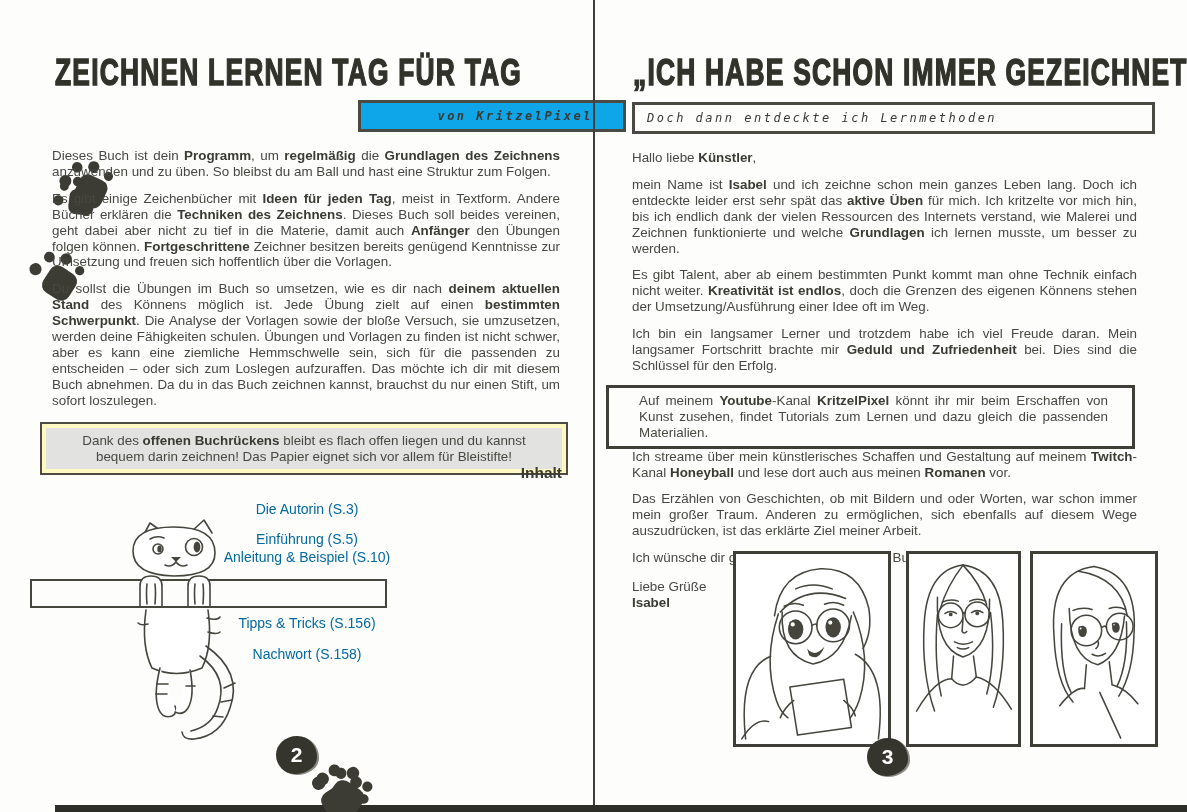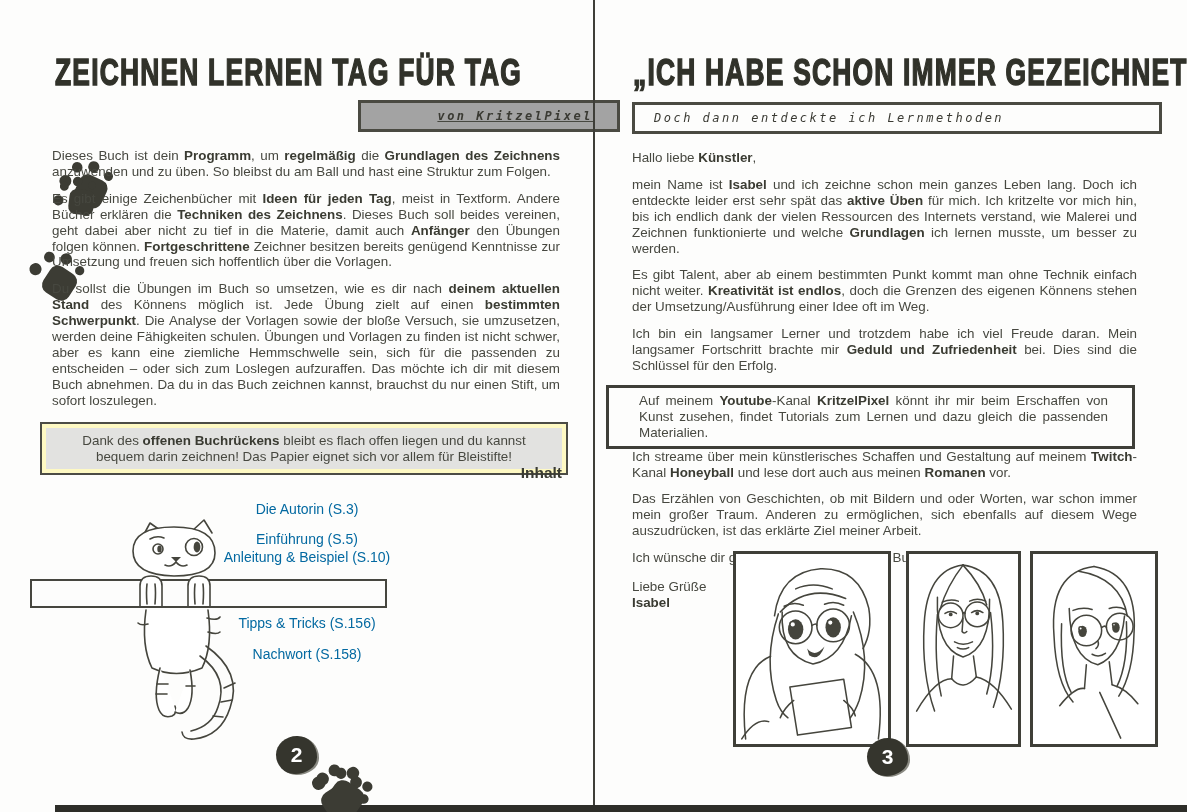--- a/index.html
+++ b/index.html
@@ -17,26 +17,26 @@
     display:inline-block;font-weight:bold;color:#31322a;
     -webkit-text-stroke:1.3px #31322a;letter-spacing:1.5px;white-space:nowrap;
     transform:scale(0.80,1.10);transform-origin:left top;font-size:33px;
   }
   .h-left{position:absolute;left:55px;top:52px;margin:0;}
   .h-right{position:absolute;left:633px;top:52px;margin:0;}
 
   .byline-box{
     position:absolute;left:358px;top:100px;width:232px;height:26px;
     border:3px solid #4a4a42;display:flex;align-items:center;justify-content:flex-end;
-    padding-right:24px;box-sizing:content-box;background:#a3a3a3;text-decoration:underline;
+    padding-right:30px;box-sizing:content-box;background:#0ea5e9;
   }
   .subtitle-box{
     position:absolute;left:632px;top:102px;width:505px;height:26px;
     border:3px solid #4a4a42;display:flex;align-items:center;justify-content:flex-start;
-    padding-left:19px;background:#fdfdfc;
+    padding-left:12px;background:#fdfdfc;
   }
   .hand{
     font-family:"DejaVu Sans Mono", monospace;font-style:italic;font-size:12px;
     letter-spacing:2.5px;color:#3a3a33;font-weight:bold;
   }
 
   .body-col{position:absolute;font-size:13.4px;line-height:15.9px;text-align:justify;}
   .left-col{left:52px;top:148px;width:508px;}
   .right-col{left:37px;top:150px;width:505px;}
   .body-col p{margin:0 0 0 0;}

